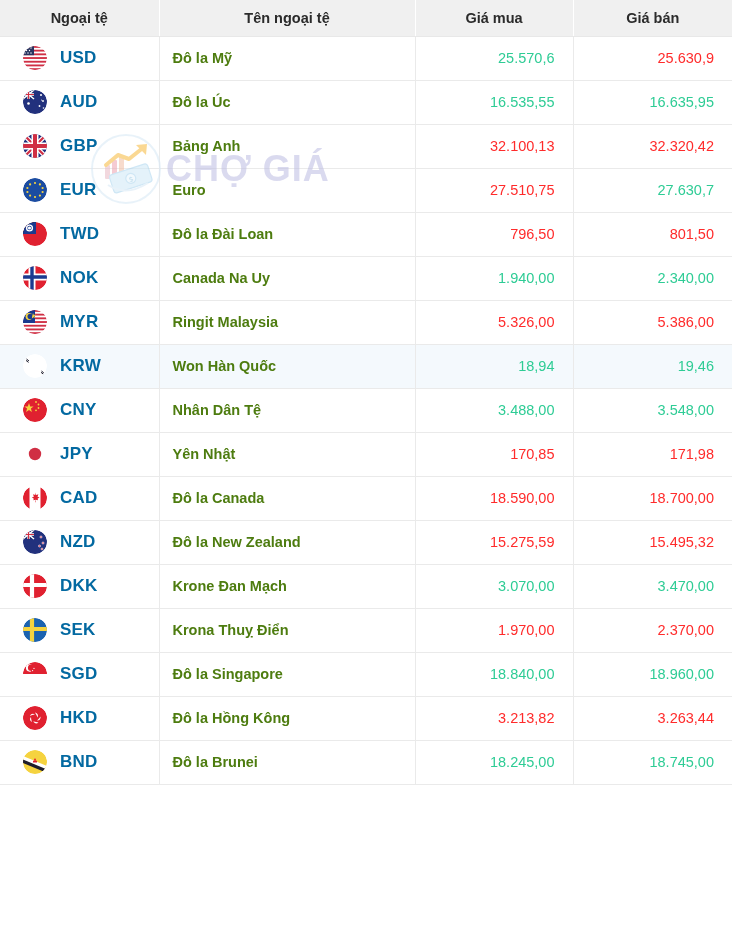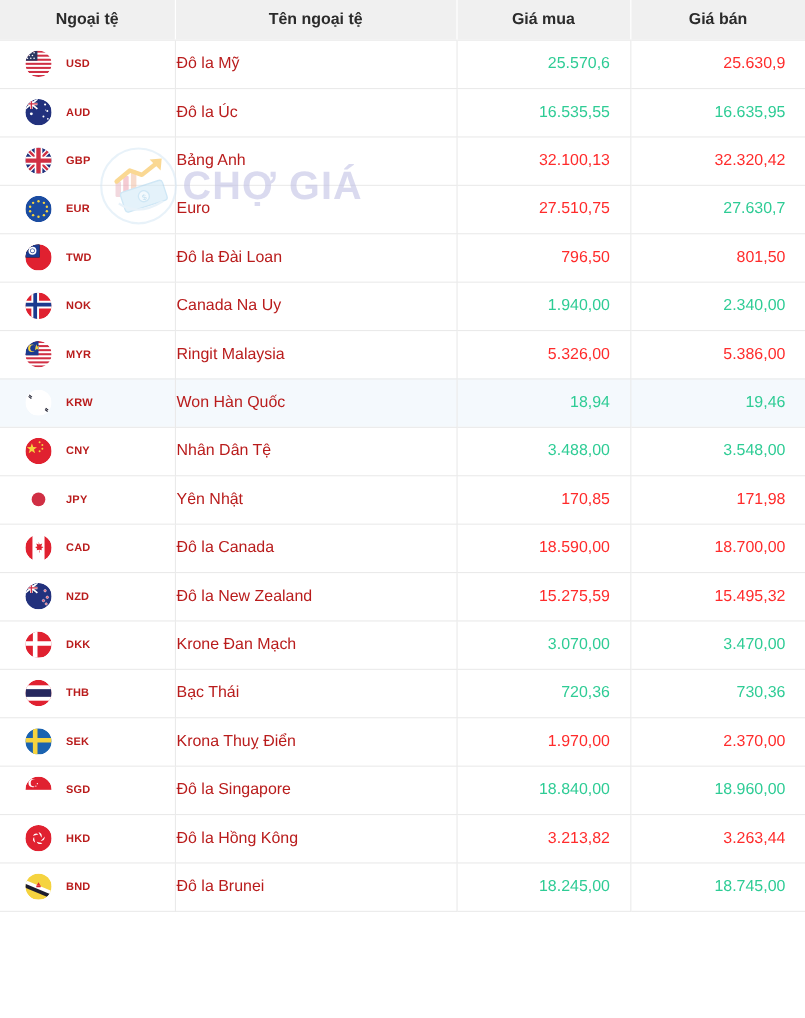--- a/index.html
+++ b/index.html
@@ -97,28 +97,28 @@
   }
   .flag {
     width: 24px; height: 24px;
     border-radius: 50%;
     flex: 0 0 24px;
     overflow: hidden;
     display: block;
   }
   .flag svg { display: block; width: 24px; height: 24px; }
   .code-label {
-    color: #b91c1c;
+    color: #0369a1;
     font-weight: bold;
-    font-size: 10px;
+    font-size: 17px;
     letter-spacing: 0.2px;
   }
 
   
-  .name-cell { padding-left: 1px; color: #b91c1c; }
+  .name-cell { padding-left: 13px; color: #4d7c0f; font-weight: bold; }
 
   
   .num-cell {
     text-align: right;
     padding-right: 18px;
     font-size: 14.5px;
     padding-left: 17px;
   }
   .up   { color: #2ecc95; }
   .down { color: #ff2b2b; }
@@ -547,44 +547,20 @@
           <td class="name-cell">Krone Đan Mạch</td>
           <td class="num-cell up">3.070,00</td>
           <td class="num-cell up">3.470,00</td>
         </tr>
         <tr class="">
           <td class="code-cell">
             <div class="code-inner">
               <span class="flag">
                 <svg viewBox="0 0 24 24" width="24" height="24" aria-hidden="true">
     <defs>
-                    <clipPath id="cl_flagth">
-                      <circle cx="12" cy="12" r="12"></circle>
-                    </clipPath>
-                  </defs>
-    <g clip-path="url(#cl_flagth)">
-                    <rect width="24" height="24" fill="#e02130"></rect>
-      <rect y="5" width="24" height="14" fill="#fff"></rect>
-      <rect y="8.5" width="24" height="7" fill="#26285e"></rect>
-                  </g>
-  </svg>
-              </span>
-              <span class="code-label">THB</span>
-            </div>
-          </td>
-          <td class="name-cell">Bạc Thái</td>
-          <td class="num-cell up">720,36</td>
-          <td class="num-cell up">730,36</td>
-        </tr>
-        <tr class="">
-          <td class="code-cell">
-            <div class="code-inner">
-              <span class="flag">
-                <svg viewBox="0 0 24 24" width="24" height="24" aria-hidden="true">
-    <defs>
                     <clipPath id="cl_flagse">
                       <circle cx="12" cy="12" r="12"></circle>
                     </clipPath>
                   </defs>
     <g clip-path="url(#cl_flagse)">
                     <rect width="24" height="24" fill="#1b63b0"></rect>
       <path d="M9 0 v24 M0 11 h24" stroke="#f5d33f" stroke-width="4.2"></path>
                   </g>
   </svg>
               </span>

